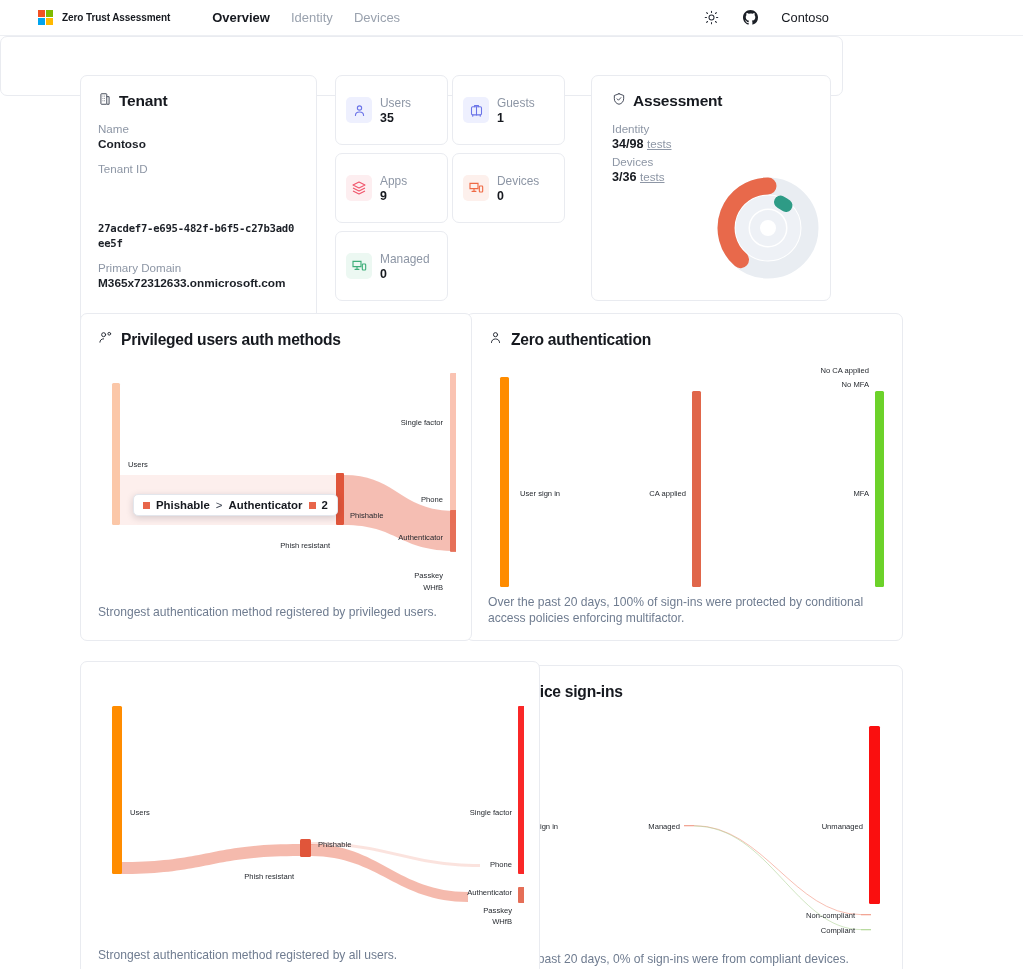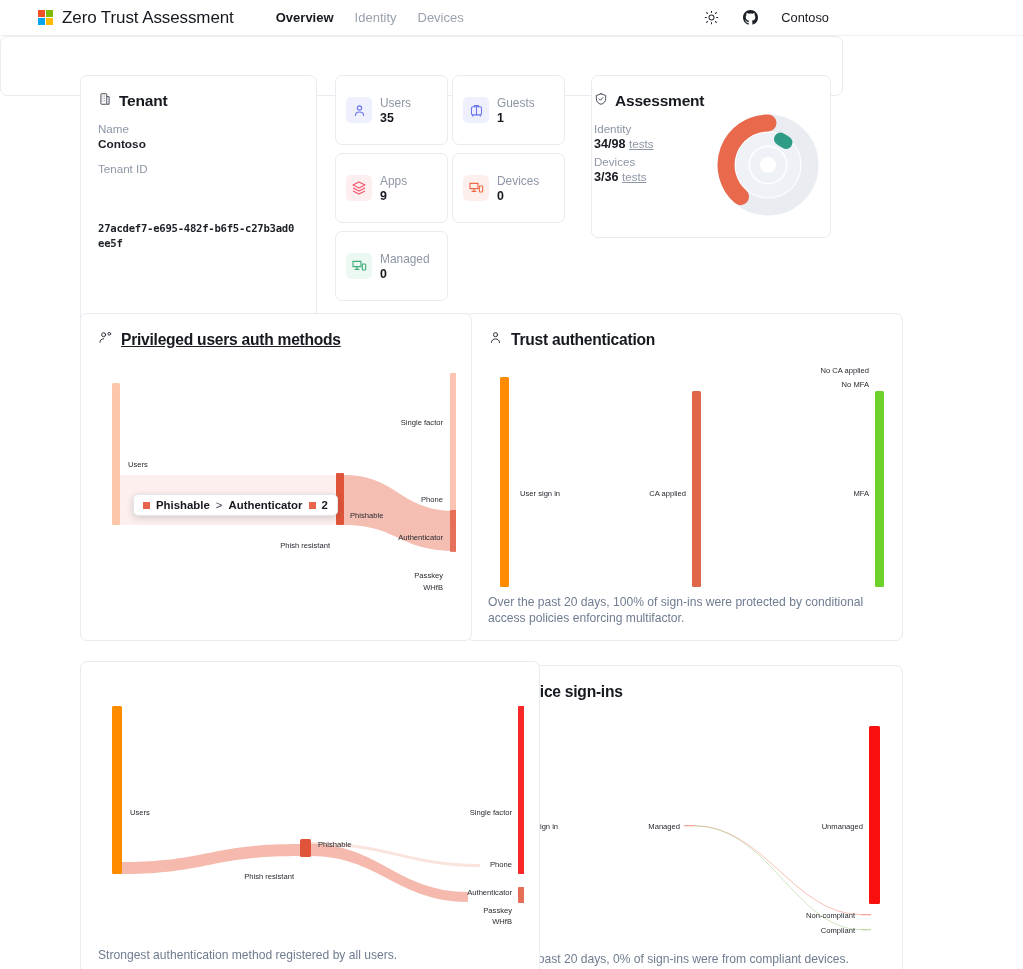--- a/index.html
+++ b/index.html
@@ -19,21 +19,21 @@
     height:36px; width:100%;
     display:flex; align-items:center;
     padding:0 14px 0 38px;
     border-bottom:1px solid #edeff3;
     background:#fff;
   }
   .brand{ display:flex; align-items:center; gap:9px; }
   .ms-logo{ width:15px; height:15px; display:grid;
     grid-template-columns:1fr 1fr; grid-template-rows:1fr 1fr; gap:1.6px; }
   .ms-logo i{ display:block; }
-  .brand-title{ font-size:17px; font-weight:normal; letter-spacing:-0.1px; color:#16191f; white-space:nowrap;}
+  .brand-title{ font-size:10px; font-weight:bold; letter-spacing:-0.1px; color:#16191f; white-space:nowrap;}
   .nav{ display:flex; align-items:center; gap:21px; margin-left:42px; }
   .nav a{ font-size:13px; text-decoration:none; white-space:nowrap; }
   .nav a.active{ color:#16191f; font-weight:bold; }
   .nav a.dim{ color:#9aa2ae; }
   .top-right{ margin-left:auto; display:flex; align-items:center; gap:22px; padding-right:180px;}
   .icon-btn{ width:17px; height:17px; display:flex; align-items:center; justify-content:center; cursor:pointer;}
   .tenant-name{ font-size:12.8px; color:#16191f; white-space:nowrap;}
 
   
   .card{
@@ -56,36 +56,36 @@
   .val.mono{ font-family:"DejaVu Sans Mono", monospace; font-size:10.6px; letter-spacing:-0.25px;margin-top:44px;}
 
   .stat-grid{ position:absolute; left:255px; top:0; width:230px; height:226px;
     display:grid; grid-template-columns:113px 113px; grid-template-rows:70px 70px 70px; gap:8px 4px; }
   .stat{ display:flex; align-items:center; gap:8px; padding:0 10px; }
   .stat .sicon{ width:26px; height:26px; border-radius:5px; display:flex; align-items:center; justify-content:center; flex:0 0 26px;}
   .stat .sbody{ display:flex; flex-direction:column; gap:1px; }
   .stat .sname{ font-size:11.9px; color:#8d96a5; line-height:14px; }
   .stat .snum{ font-size:12.4px; font-weight:bold; color:#16191f; line-height:14px;}
 
-  .assess-card{ position:absolute; left:511px; top:0; width:240px; height:163px; padding:16px 2px; overflow:hidden;}
+  .assess-card{ position:absolute; left:511px; top:0; width:240px; height:226px; padding:16px 20px; overflow:hidden;}
   .assess-line{ margin-bottom:3px; }
   .assess-line .lbl{ font-size:11.6px; color:#8d96a5; line-height:16px;}
   .assess-line .val{ font-size:12.6px; font-weight:bold; color:#16191f; }
   .assess-line .val .unit{ font-size:11.6px; font-weight:normal; color:#8d96a5;text-decoration:underline;}
   .donut{ position:absolute; right:8px; bottom:14px; }
 
   
   .chart-card{ position:absolute; }
   .chart-head{ display:flex; align-items:center; gap:8px; }
   .chart-head .ttl{ font-size:15.6px; font-weight:bold; letter-spacing:-0.25px; color:#16191f; }
   .chart-foot{ font-size:12.1px; color:#6f7c90; line-height:16px; }
   .sk-label{ font-family:"Liberation Sans", sans-serif; font-size:7.6px; fill:#1f2329; }
 
   
-  .c-priv{ left:80px; top:277px; width:392px; height:328px; padding:16px 17px; z-index:2;text-decoration:underline;}
+  .c-priv{ left:80px; top:277px; width:392px; height:328px; padding:16px 17px; z-index:2;}
   .c-uauth{ left:466px; top:277px; width:437px; height:328px; padding:16px 17px; z-index:1;}
   
   .c-all{ left:80px; top:625px; width:460px; height:323px; padding:16px 17px; z-index:2;}
   .c-dev{ left:466px; top:629px; width:437px; height:319px; padding:16px 17px; z-index:1;}
   .c-bottom{ left:80px; top:962px; width:843px; height:60px; z-index:0;}
 
   .tooltip{
     position:absolute; left:133px; top:458px;
     background:#fff; border:1px solid #e3e6ec; border-radius:5px;
     box-shadow:0 2px 7px rgba(20,25,40,.17);
@@ -145,20 +145,24 @@
         <span class="ttl">Tenant</span>
       </div>
       <div class="field">
         <div class="lbl">Name</div>
         <div class="val">Contoso</div>
       </div>
       <div class="field">
         <div class="lbl">Tenant ID</div>
         <div class="val mono">27acdef7-e695-482f-b6f5-c27b3ad0ee5f</div>
       </div>
+      <div class="field">
+        <div class="lbl">Primary Domain</div>
+        <div class="val">M365x72312633.onmicrosoft.com</div>
+      </div>
     </div>
 
     <div class="stat-grid">
 
       <div class="card stat">
         <span class="sicon" style="background:#eef0fe">
           <svg width="15" height="15" viewBox="0 0 24 24" fill="none" stroke="#6b74e8" stroke-width="1.8" stroke-linecap="round">
             <circle cx="12" cy="8" r="3.4"></circle>
               <path d="M5.5 20c0-3.4 2.9-5.6 6.5-5.6s6.5 2.2 6.5 5.6"></path>
           </svg>
@@ -290,40 +294,41 @@
       <text class="sk-label" x="30" y="112">Users</text>
       <text class="sk-label" x="345" y="70" text-anchor="end">Single factor</text>
       <text class="sk-label" x="345" y="147" text-anchor="end">Phone</text>
       <text class="sk-label" x="345" y="185" text-anchor="end">Authenticator</text>
       <text class="sk-label" x="345" y="223" text-anchor="end">Passkey</text>
       <text class="sk-label" x="345" y="235" text-anchor="end">WHfB</text>
       <text class="sk-label" x="232" y="193" text-anchor="end">Phish resistant</text>
       <text class="sk-label" x="252" y="163" fill="#d8d8d8">Phishable</text>
     </svg>
 
+    <div class="chart-foot" style="position:absolute;left:17px;bottom:20px;width:340px">Strongest authentication method registered by privileged users.</div>
   </div>
 
   <div class="tooltip">
     <span class="sw"></span>
     <span>Phishable</span>
     <span class="gt">&gt;</span>
     <span>Authenticator</span>
     <span class="sw"></span>
     <span>2</span>
   </div>
 
   <div class="card chart-card c-uauth">
     <div class="chart-head" style="margin-left:4px">
       <span>
         <svg width="15" height="15" viewBox="0 0 24 24" fill="none" stroke="#2b303a" stroke-width="1.6" stroke-linecap="round">
           <circle cx="12" cy="7.5" r="3.3"></circle>
             <path d="M5.5 20c0-3.5 2.9-5.7 6.5-5.7s6.5 2.2 6.5 5.7"></path>
         </svg>
       </span>
-      <span class="ttl">Trust authentication</span>
+      <span class="ttl">Zero authentication</span>
     </div>
 
     <svg width="404" height="245" viewBox="0 0 404 245" style="margin-top:6px">
 
       <rect x="16" y="22" width="9" height="210" rx="1.5" fill="#ff8c00"></rect>
 
       <rect x="208" y="36" width="9" height="196" rx="1.5" fill="#e0664a"></rect>
 
       <rect x="391" y="36" width="9" height="196" rx="1.5" fill="#6cd22a"></rect>
 

